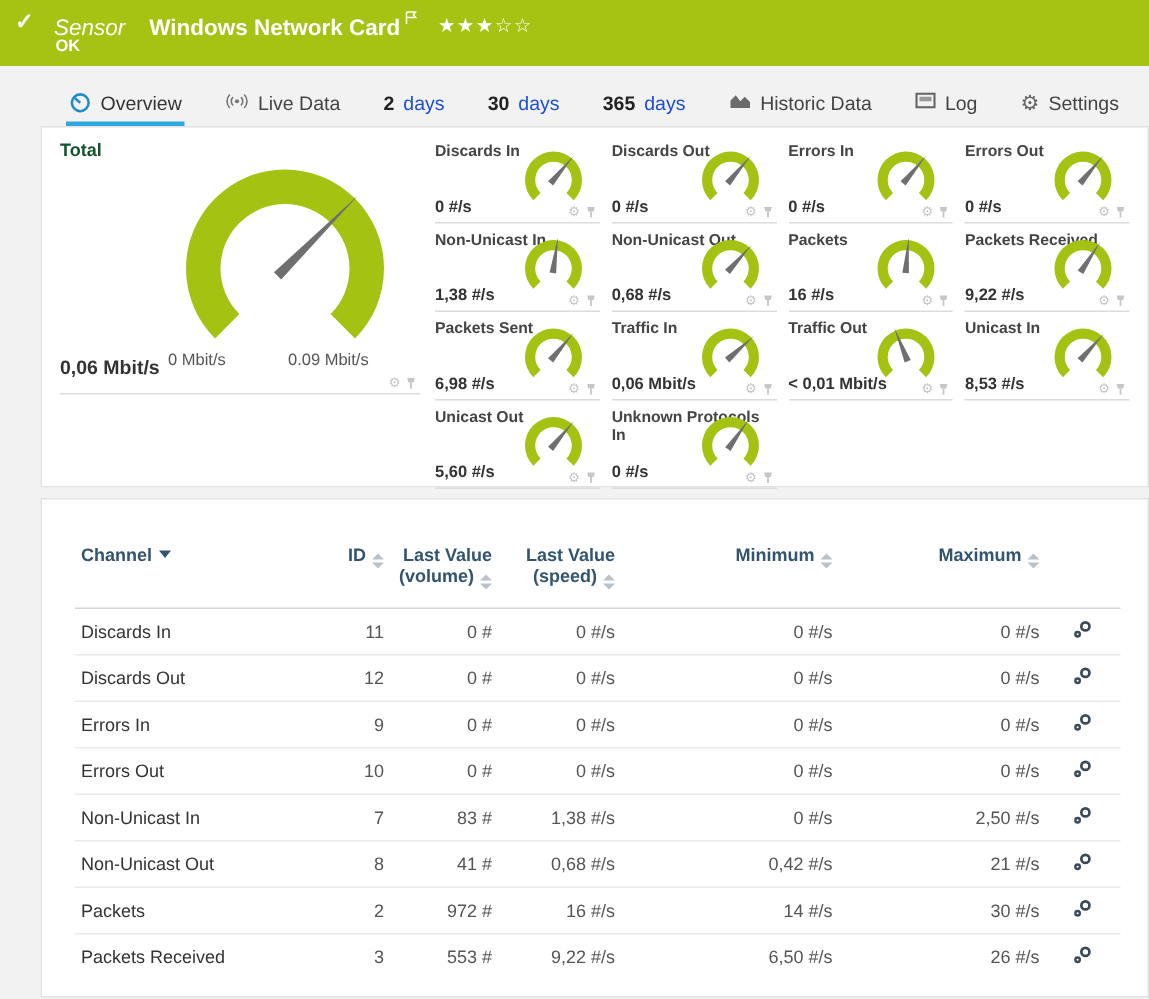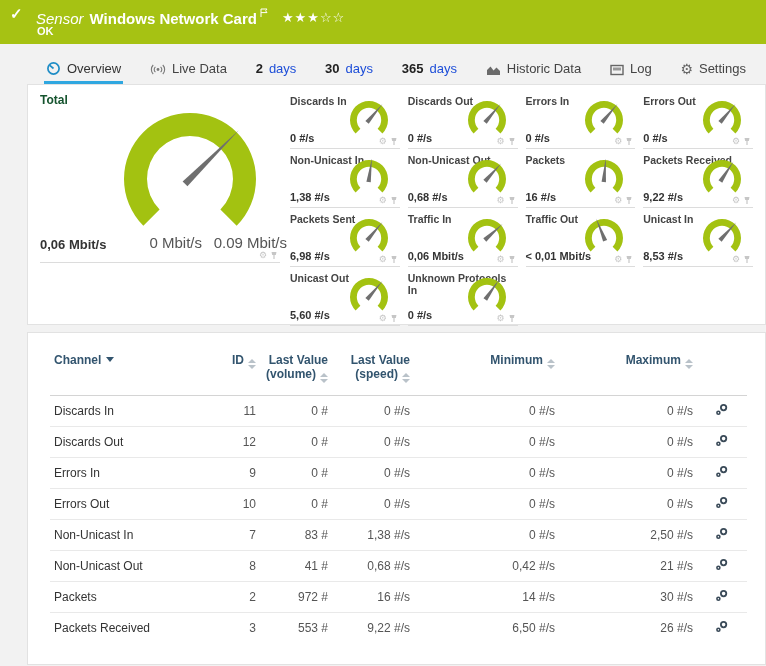--- a/index.html
+++ b/index.html
@@ -4,47 +4,47 @@
 <style>
   * { margin:0; padding:0; box-sizing:border-box; }
   html,body { width:766px; height:666px; overflow:hidden; }
   body { font-family:"Liberation Sans", sans-serif; background:#f2f2f2; color:#444; }
   .page { position:relative; width:766px; height:666px; background:#f2f2f2; overflow:hidden; }
 
   
   .topbar { height:44px; background:#a6c213; color:#fff; position:relative; }
   .topbar .check { position:absolute; left:10px; top:5px; font-size:15px; font-weight:bold; }
   .titleline { position:absolute; left:36px; top:4px; white-space:nowrap; }
-  .sensor-kind { font-style:italic; font-size:15px; margin-right:6px; }
+  .sensor-kind { font-style:italic; font-size:15px; margin-right:16px; }
   .sensor-name { font-weight:bold; font-size:15px; }
   .flag { vertical-align:super; margin-left:3px; }
   .stars { font-size:13px; letter-spacing:1px; margin-left:14px; vertical-align:2px; cursor:pointer; }
   .okline { position:absolute; left:37px; top:25px; font-size:11px; font-weight:bold; }
 
   
   .tabs { height:40px; display:flex; align-items:flex-end; padding:0 18px 0 44px;
           justify-content:space-between; }
-  .tab { display:flex; align-items:flex-end; gap:6px; font-size:13px; color:#444;
+  .tab { display:flex; align-items:flex-start; gap:6px; font-size:13px; color:#444;
          padding:6px 2px 8px 2px; cursor:pointer; white-space:nowrap; }
   .tab.active { border-bottom:3px solid #2fa7e0; padding-bottom:5px; color:#333; }
   .tab .num { font-weight:bold; color:#222; }
   .tab .unit { color:#1d4ed8; }
   .tab svg { display:block; }
   .gear-glyph { font-size:14px; color:#666; line-height:1; }
 
   
   .panel { background:#fff; border:1px solid #e2e2e2; margin-left:27px; }
   .gauges-panel { height:241px; padding:8px 12px; display:flex; }
-  .table-panel { margin-top:7px; height:333px; padding:10px 22px 0 22px; }
+  .table-panel { margin-top:7px; height:333px; padding:20px 22px 0 22px; }
 
   
   .total-tile { width:240px; height:170px; position:relative; border-bottom:1px solid #dcdcdc; }
   .total-title { font-size:12px; font-weight:bold; color:#14532d; }
   .total-svg { position:absolute; left:70px; top:8px; }
-  .axis-label { position:absolute; top:141px; font-size:15px; color:#555; text-align:right; }
+  .axis-label { position:absolute; top:141px; font-size:11px; color:#555; text-align:left; }
   .axis-min { left:72px; width:90px; }
   .axis-max { left:152px; width:95px; }
   .total-value { position:absolute; left:0; top:144px; font-size:13px; font-weight:bold; color:#333; }
   .tile-icons { position:absolute; right:2px; bottom:2px; display:flex; gap:3px; align-items:center; }
   .tile-icons .mini-gear { font-size:9px; color:#c6c6c6; line-height:1; cursor:pointer; }
   .tile-icons svg { cursor:pointer; }
 
   
   .mini-grid { flex:1; margin-left:10px; display:grid; grid-template-columns:repeat(4,1fr);
                grid-auto-rows:56px; column-gap:8px; row-gap:3px; }

